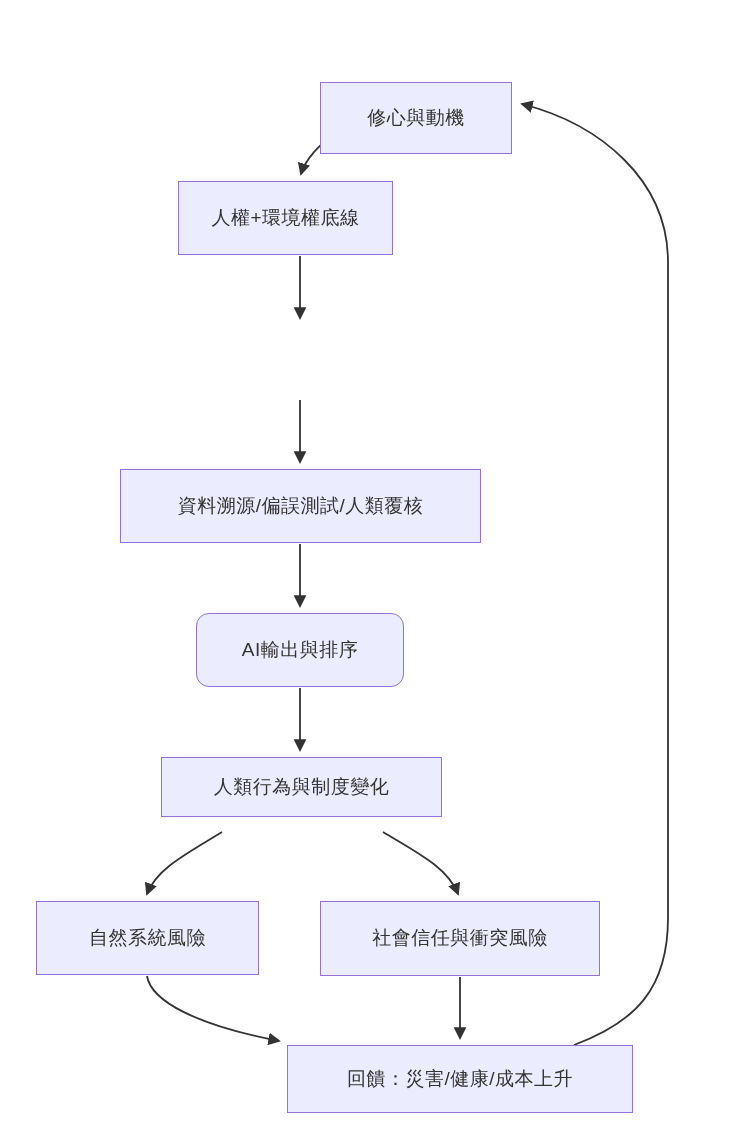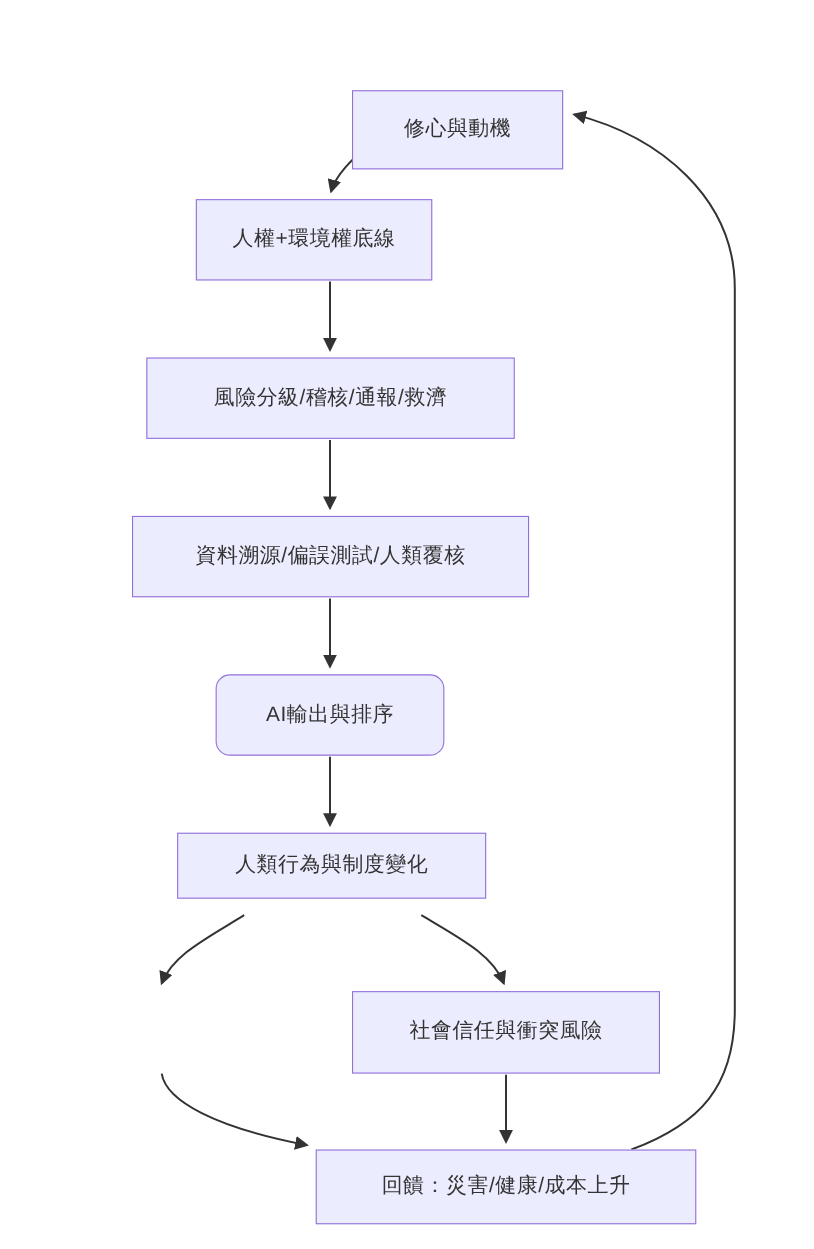--- a/index.html
+++ b/index.html
@@ -87,36 +87,36 @@
   </svg>
 
   <div class="node n-mind">
     <span>修心與動機</span>
   </div>
 
   <div class="node n-rights">
     <span>人權+環境權底線</span>
   </div>
 
-  <div class="node n-risk">
-    <span>風險分級/稽核/通報/救濟</span>
-  </div>
 
   <div class="node n-data">
     <span>資料溯源/偏誤測試/人類覆核</span>
   </div>
 
   <div class="node n-ai">
     <span>AI輸出與排序</span>
   </div>
 
   <div class="node n-behavior">
     <span>人類行為與制度變化</span>
   </div>
 
+  <div class="node n-nature">
+    <span>自然系統風險</span>
+  </div>
 
   <div class="node n-social">
     <span>社會信任與衝突風險</span>
   </div>
 
   <div class="node n-feedback">
     <span>回饋：災害/健康/成本上升</span>
   </div>
 
 </div>

